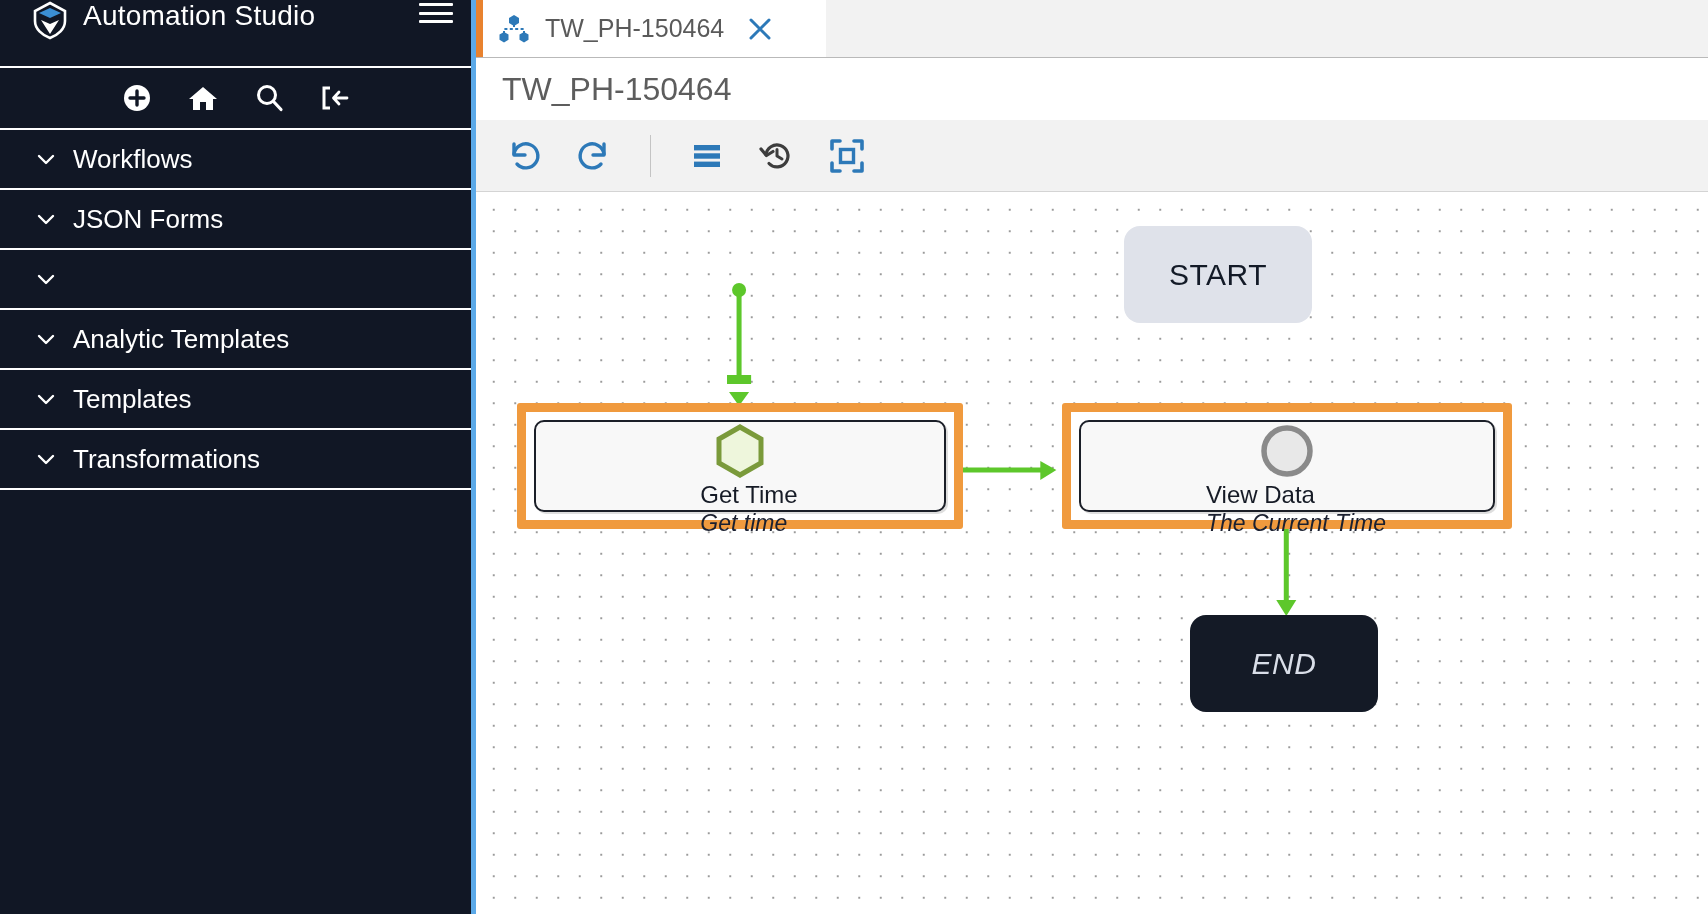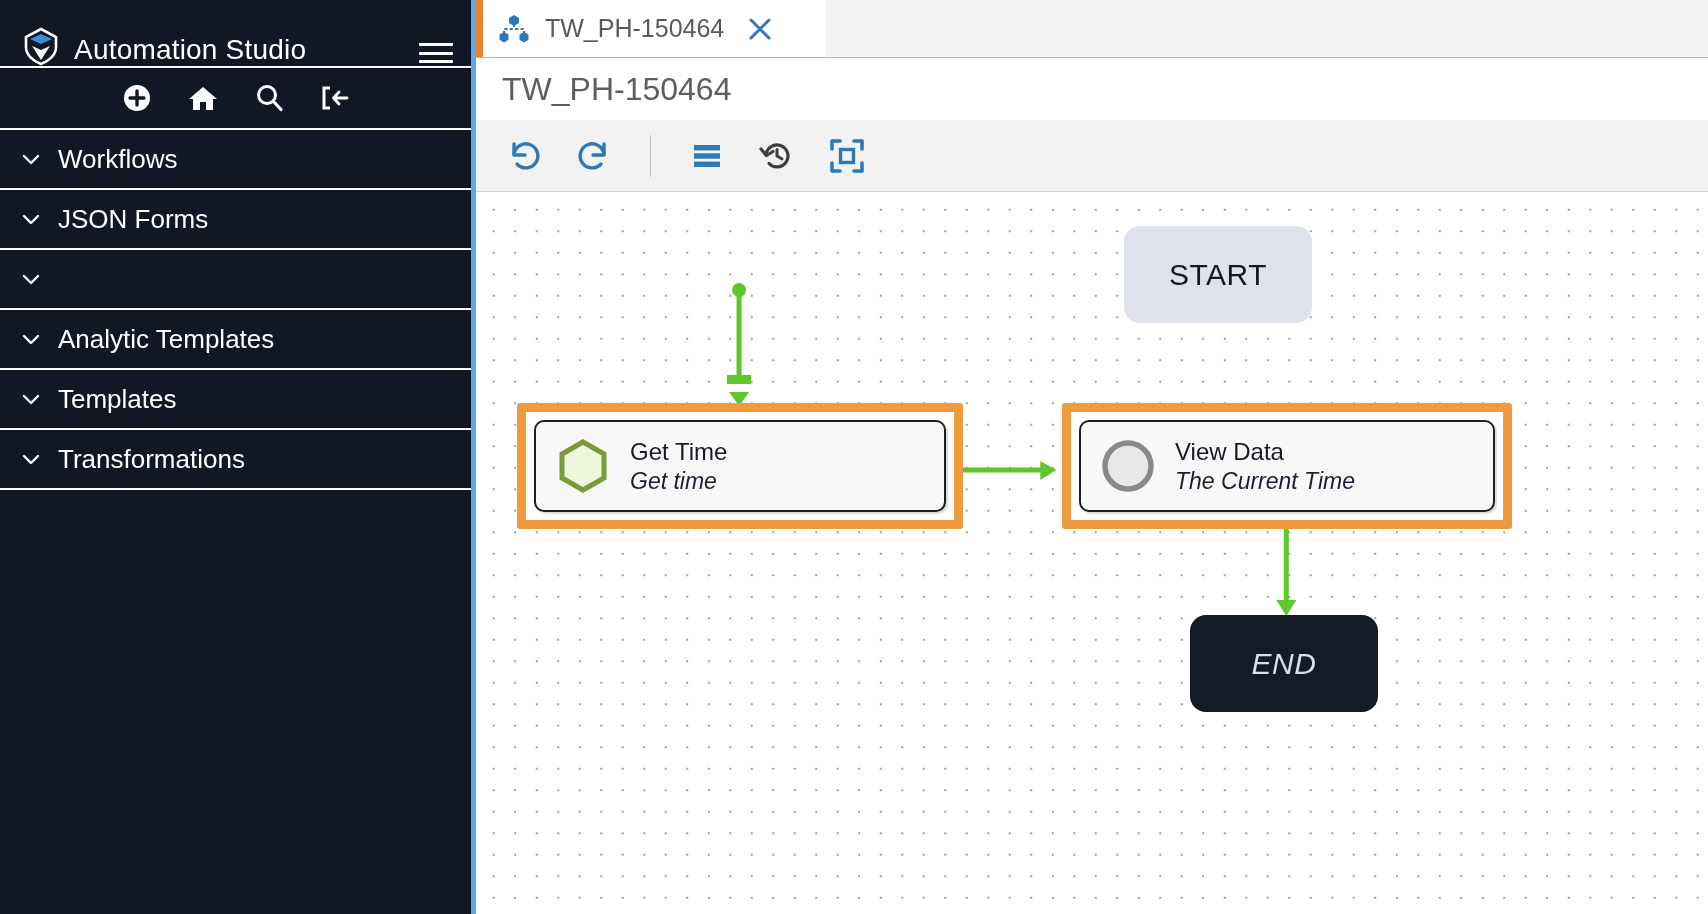--- a/index.html
+++ b/index.html
@@ -14,22 +14,22 @@
   
   .sidebar {
     width: 476px; height: 914px;
     background: #111725;
     position: relative;
     flex: 0 0 476px;
     border-right: 5px solid #5BA9E8;
   }
   .brand {
     height: 68px;
-    display: flex; align-items: flex-end;
-    padding: 0 18px 0 21px;
+    display: flex; align-items: flex-start;
+    padding: 0 18px 0 30px;
     border-bottom: 2px solid #ffffff;
   }
   .brand-logo { width: 40px; height: 40px; flex: 0 0 40px; margin-right: 13px; }
   .brand-title {
     color: #ffffff; font-size: 28px; font-weight: 400;
     letter-spacing: .2px; white-space: nowrap;
   }
   .brand-spacer { flex: 1 1 auto; }
   .hamburger {
     width: 34px; height: 26px; flex: 0 0 34px;
@@ -48,21 +48,21 @@
     width: 36px; height: 36px;
     display: flex; align-items: center; justify-content: center;
     cursor: pointer;
   }
   .qicon svg { display: block; }
 
   .nav { display: block; }
   .nav-item {
     height: 60px;
     display: flex; align-items: center;
-    padding-left: 18px;
+    padding-left: 33px;
     border-bottom: 2px solid #ffffff;
     cursor: pointer;
   }
   .chev { width: 26px; height: 26px; flex: 0 0 26px; margin-right: 14px;
           display:flex; align-items:center; justify-content:center; }
   .nav-label {
     color: #ffffff; font-size: 26px; font-weight: 400; white-space: nowrap;
   }
 
   
@@ -152,20 +152,21 @@
   }
   .n-task-gap { background: #ffffff; padding: 8px; }
   .n-task {
     background: #F8F8F8;
     border: 2px solid #1b1f28;
     border-radius: 10px;
     height: 100%;
     display: flex; align-items: center;
     padding-left: 18px;
     box-shadow: 2px 2px 0 rgba(0,0,0,.13);
+    flex-direction: column;
   }
   .n-ico { width: 58px; height: 58px; flex: 0 0 58px; margin-right: 18px;
            display:flex; align-items:center; justify-content:center; }
   .n-text { display: flex; flex-direction: column; justify-content: center; }
   .n-title { font-size: 24px; color: #161b26; line-height: 1.22; white-space: nowrap; }
   .n-sub {
     font-size: 23px; color: #1b2030; font-style: italic;
     line-height: 1.22; white-space: nowrap;
   }
 </style>

